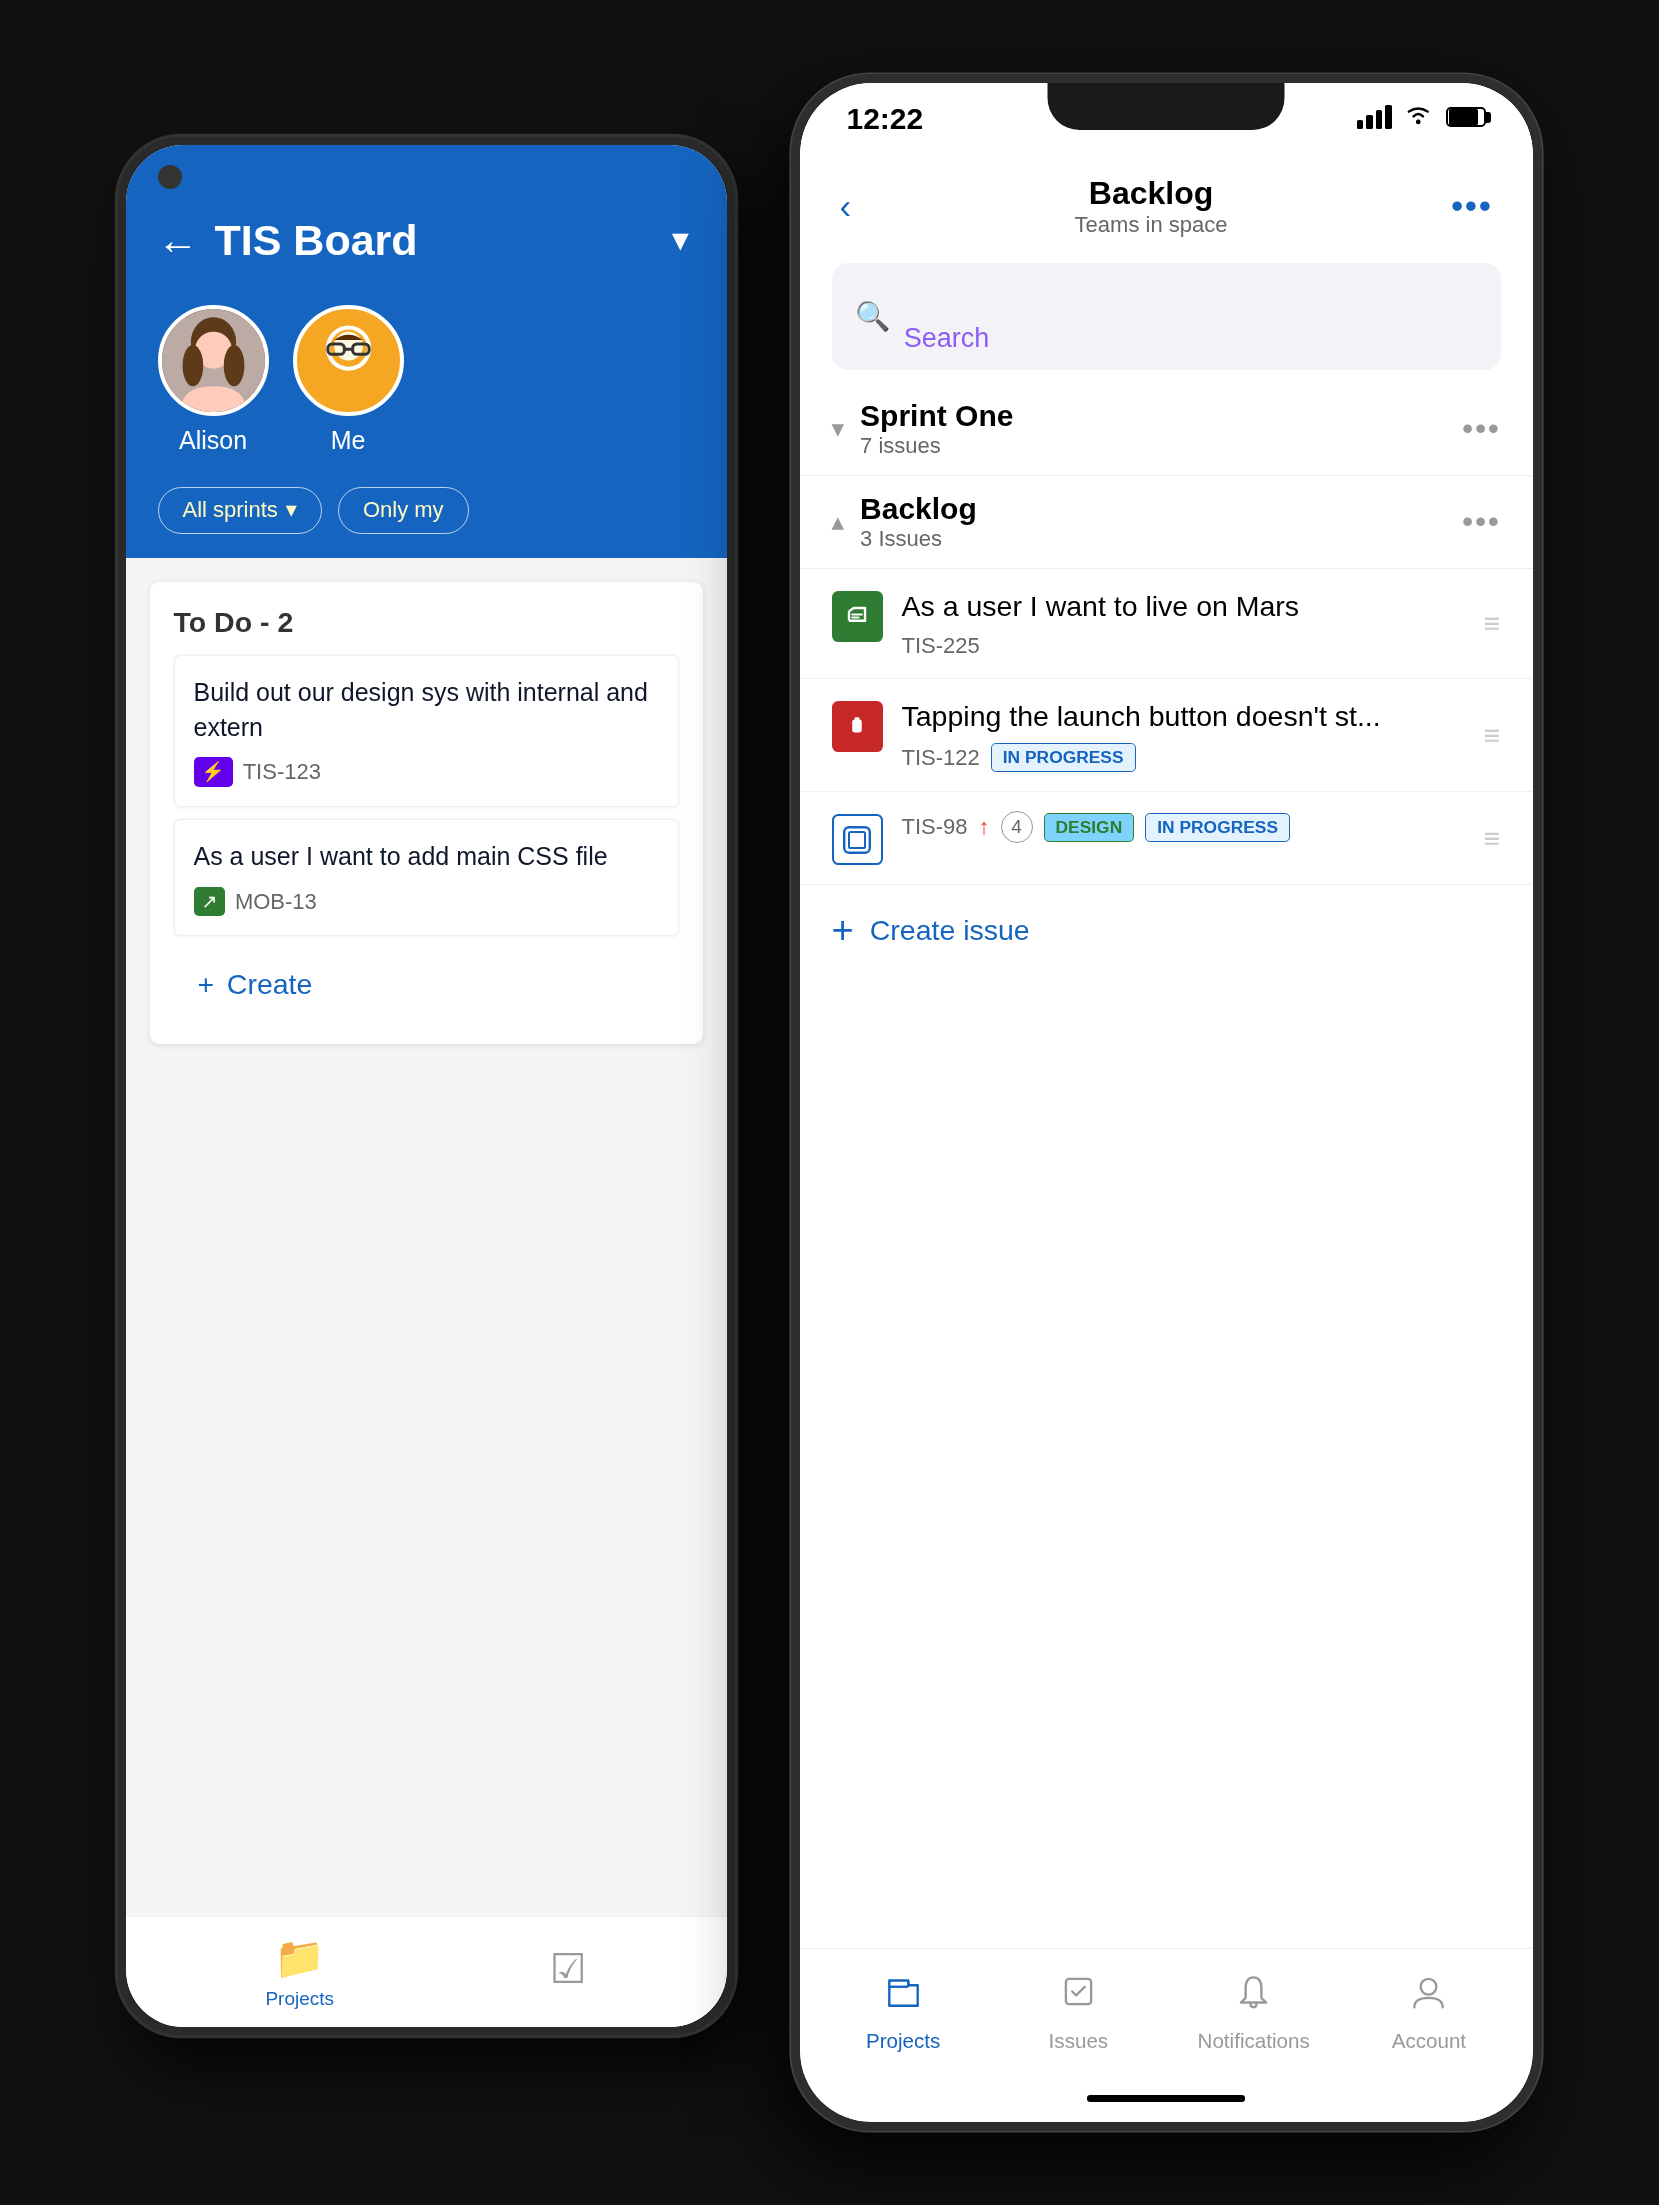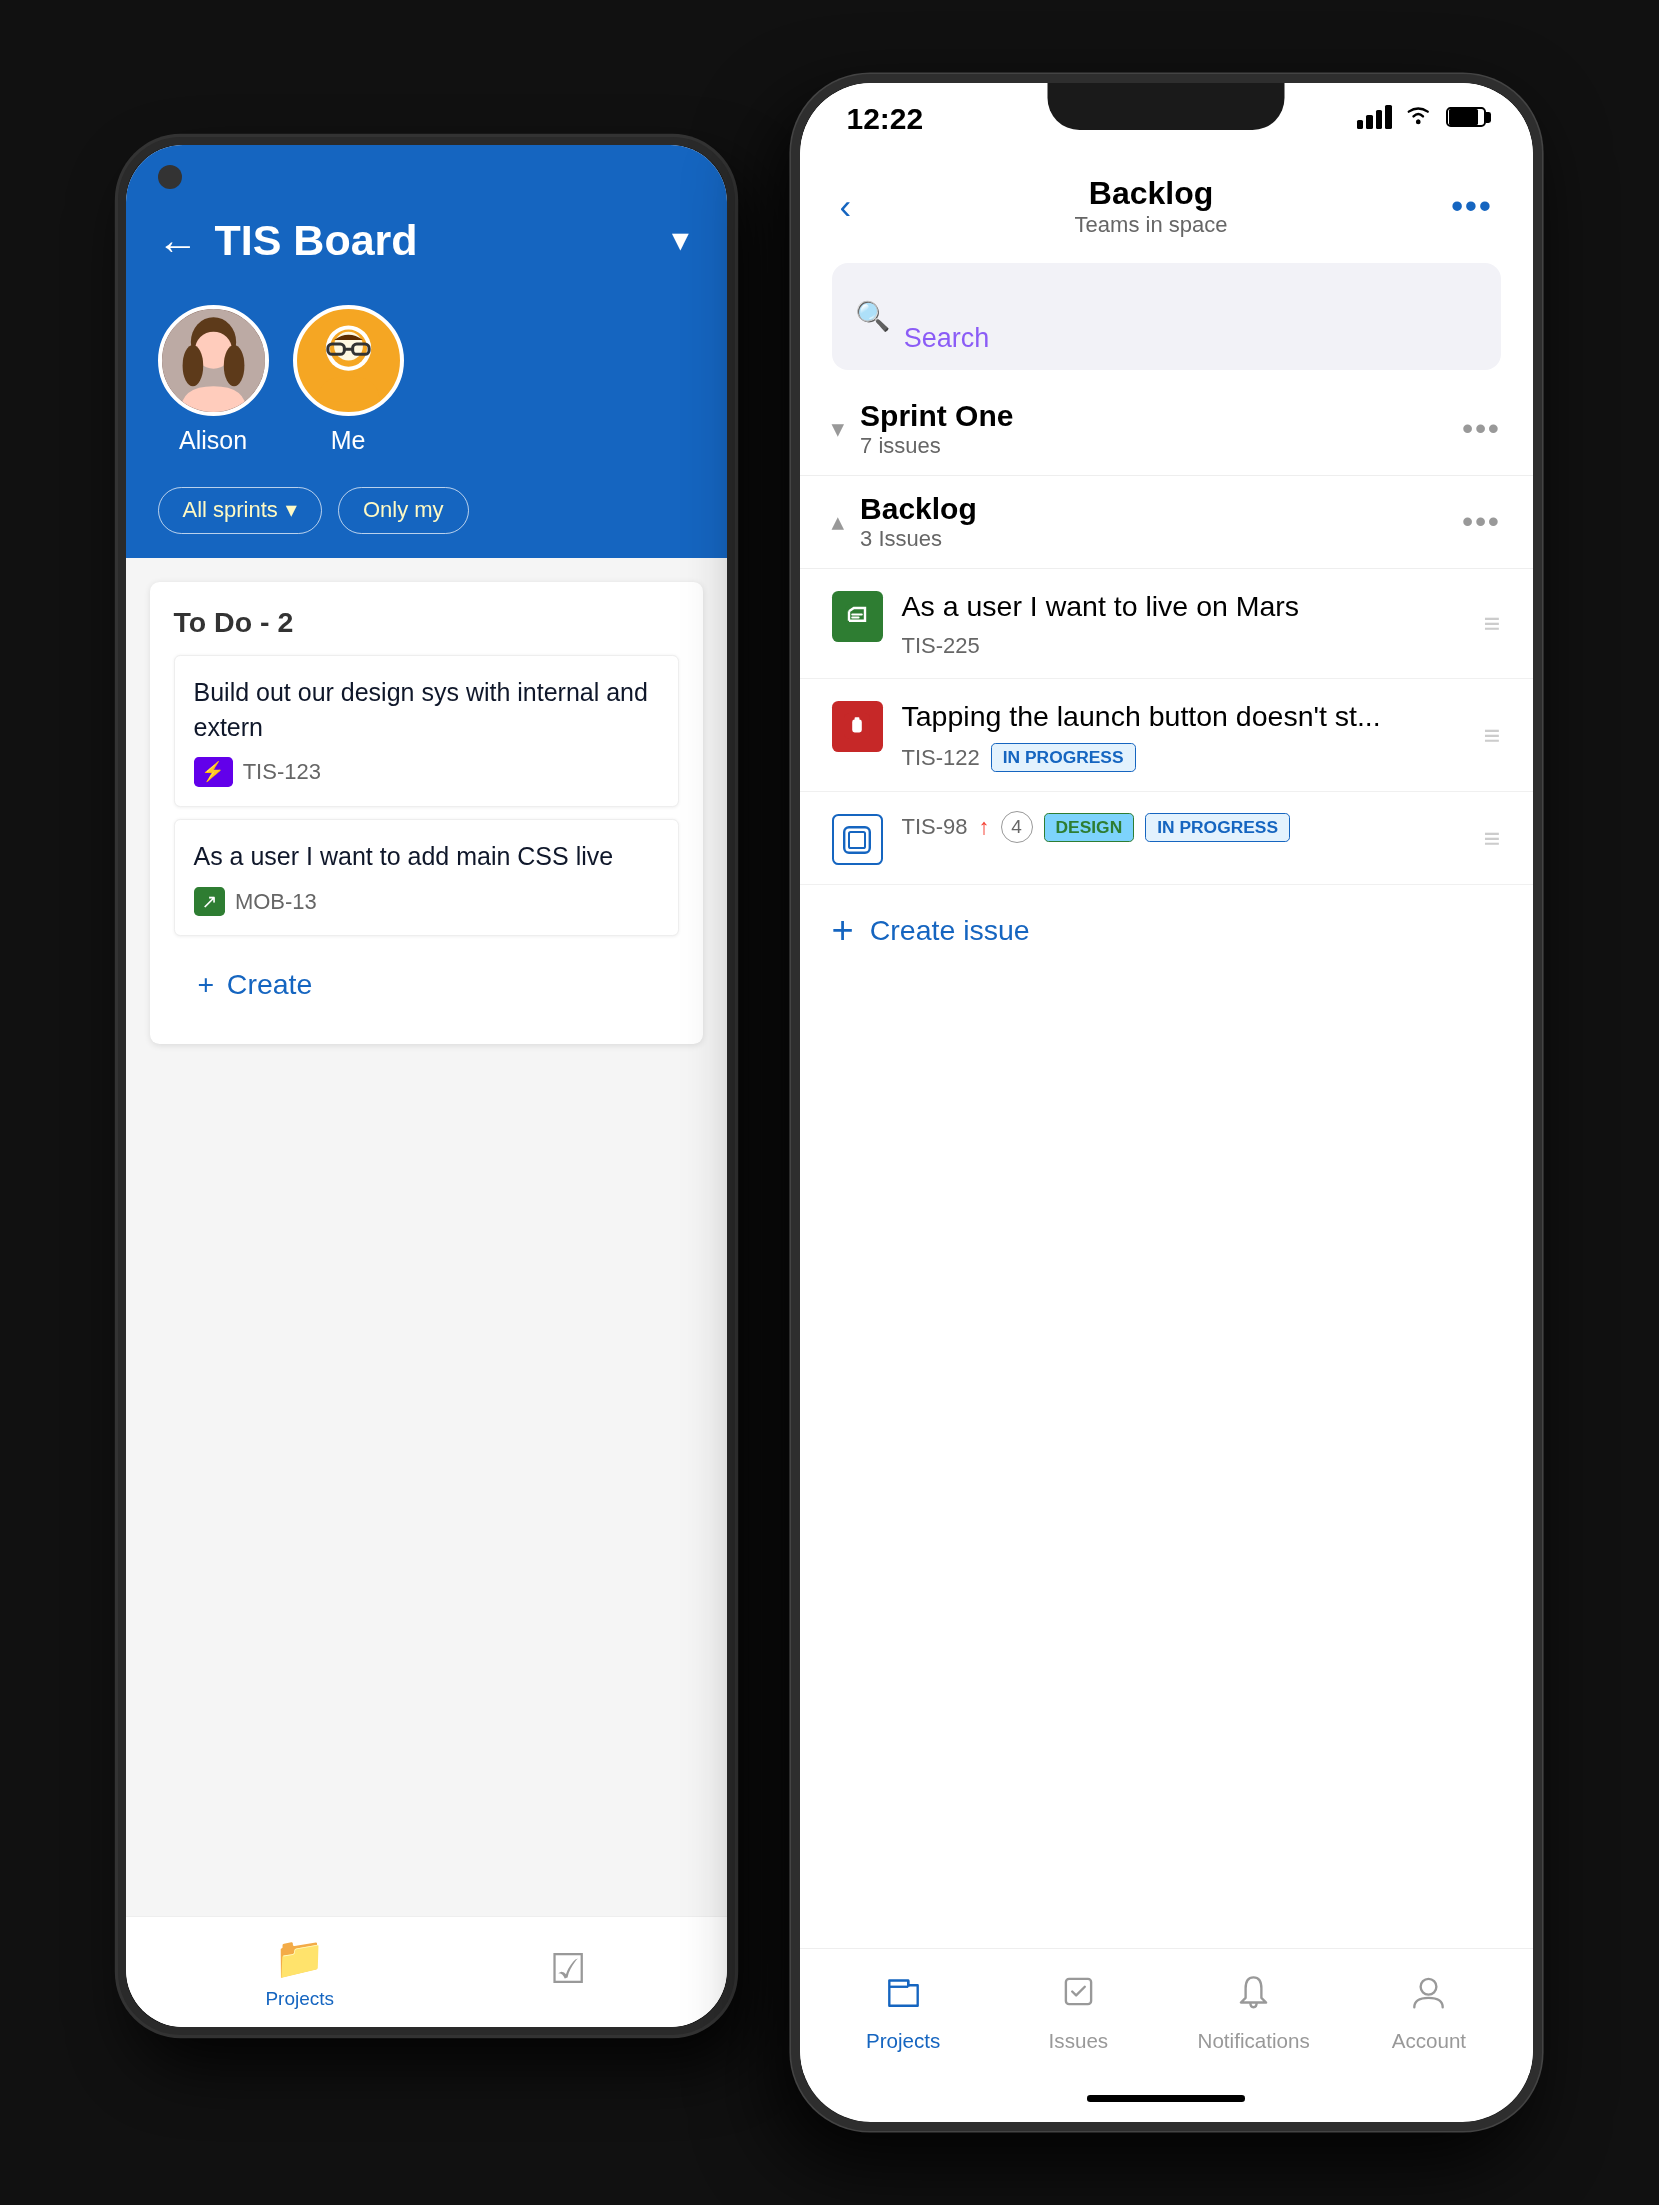--- a/index.html
+++ b/index.html
@@ -684,21 +684,21 @@
 
           <div class="card">
             <div class="card-text">Build out our design sys with internal and extern</div>
             <div class="card-id">
               <span class="card-id-badge">⚡</span>
               <span>TIS-123</span>
             </div>
           </div>
 
           <div class="card">
-            <div class="card-text">As a user I want to add main CSS live</div>
+            <div class="card-text">As a user I want to add main CSS file</div>
             <div class="card-id">
               <span class="card-id-badge card-id-badge-green">↗</span>
               <span>MOB-13</span>
             </div>
           </div>
 
           <div class="android-create-btn">
             <span>+</span>
             <span>Create</span>
           </div>

